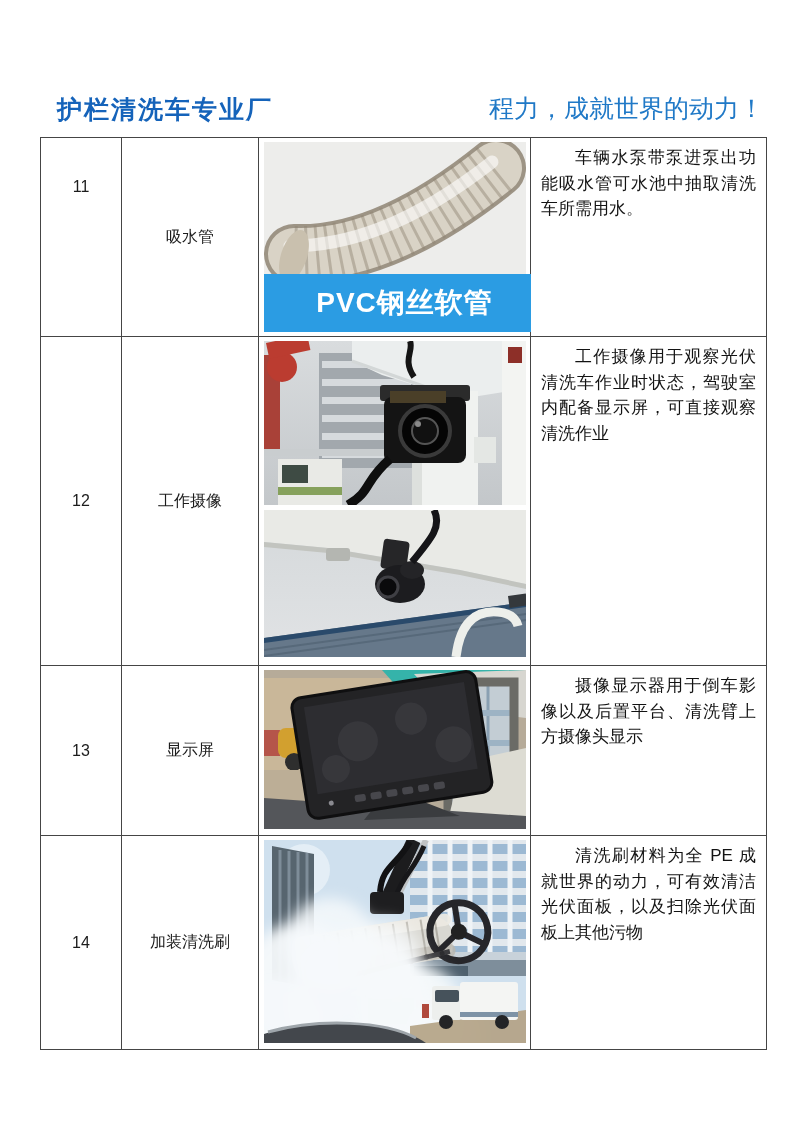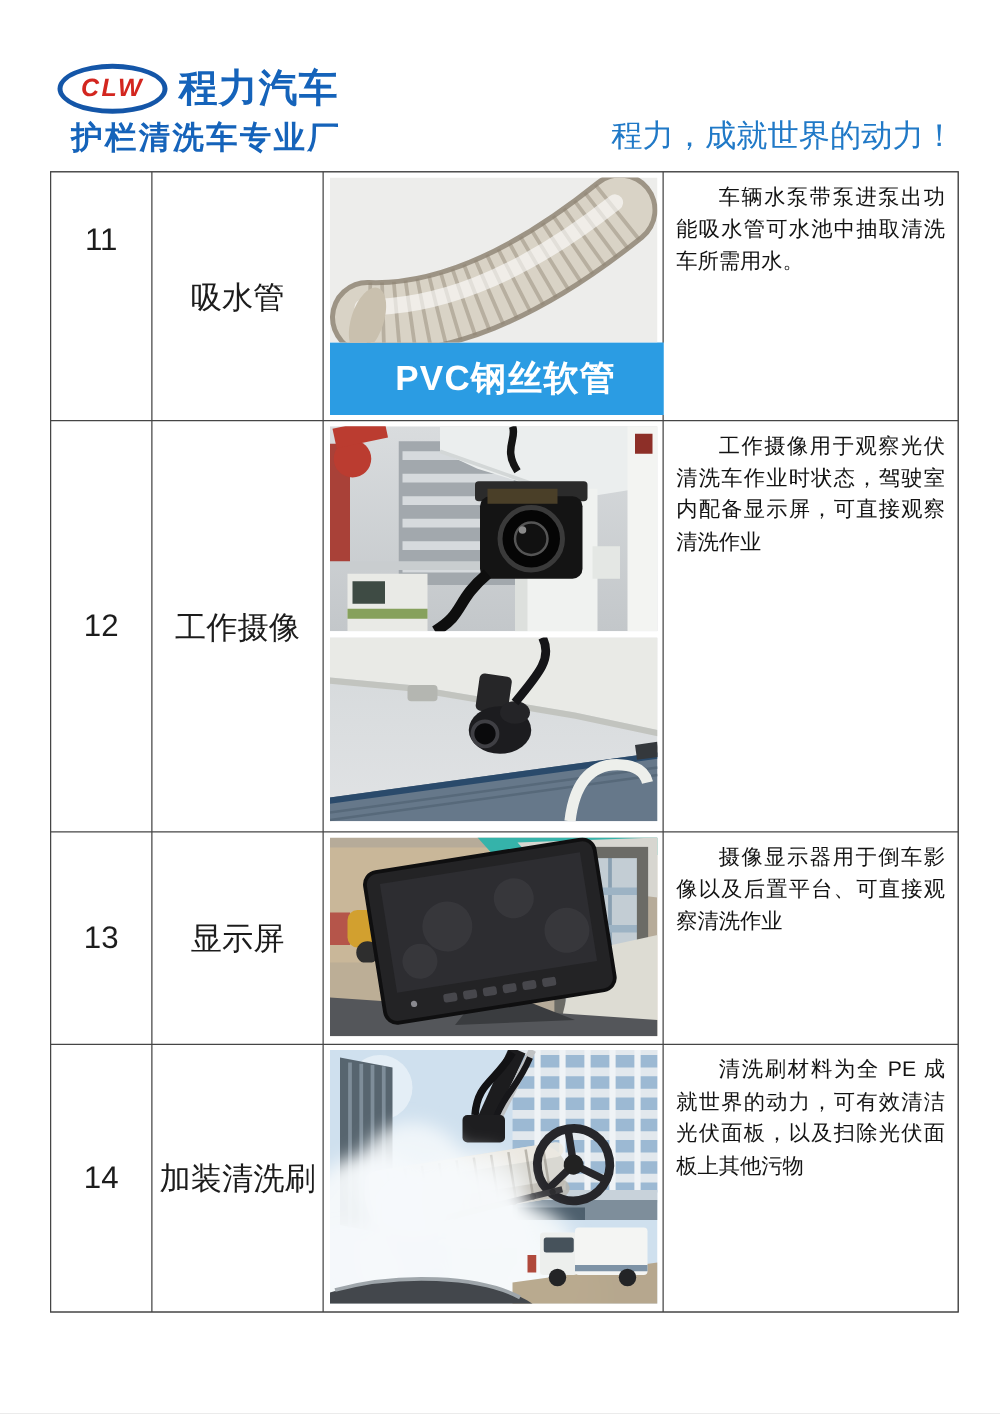--- a/index.html
+++ b/index.html
@@ -15,40 +15,34 @@
   .subtitle { position: absolute; left: 45px; top: 93px; color: #1563ba; font-weight: 700; font-size: 25px; letter-spacing: 2px; margin-left: 12px; }
   .slogan { position: absolute; right: 36px; top: 92px; color: #2079c7; font-size: 25px;
             font-family: "Liberation Serif", serif; font-weight: 500; margin-left: 44px; }
 
   
   .spec-table { position: absolute; left: 40px; top: 137px;
     display: grid; grid-template-columns: 80px 136px 271px 235px;
     gap: 1px; background: #454545; border: 1px solid #454545; }
   .cell { background: #ffffff; display: flex; color: #1c1c1c; }
   .h1 { height: 198px; } .h2 { height: 328px; } .h3 { height: 169px; } .h4 { height: 213px; }
-  .cell-no, .cell-name { align-items: center; justify-content: center; font-size: 25px; }
+  .cell-no, .cell-name { align-items: center; justify-content: center; font-size: 16px; }
   .cell-no.num-high { align-items: flex-start; padding-top: 40px; }
   .cell-img { flex-direction: column; align-items: center; justify-content: flex-start; padding: 4px 0; gap: 5px; }
   .cell-desc { display: block; padding: 7px 10px; font-size: 17px; line-height: 1.5; text-indent: 2em; text-align: justify; color: #131313; }
   .photo { width: 262px; display: block; }
   .photo svg { display: block; }
   .hose-banner { width: 282px; height: 58px; background: #2b9ce3; display: flex; align-items: center; justify-content: center; }
   .hose-banner span { color: #ffffff; font-weight: 700; font-size: 28px; letter-spacing: 1px; }
 </style>
 </head>
 <body>
 
 <div class="page">
 
-  <div class="logo-row">
-    <div class="logo-oval">
-      <span>CLW</span>
-    </div>
-    <div class="brand-name">程力汽车</div>
-  </div>
   <div class="subtitle">护栏清洗车专业厂</div>
   <div class="slogan">程力，成就世界的动力！</div>
 
   <div class="spec-table">
 
     <div class="cell cell-no num-high h1">11</div>
     <div class="cell cell-name h1">吸水管</div>
     <div class="cell cell-img h1">
       <div class="photo">
         <svg width="262" height="132" viewBox="0 0 262 132">
@@ -179,21 +173,21 @@
               <rect x="116" y="119" width="11" height="7" rx="2"></rect>
                 <rect x="132" y="119" width="11" height="7" rx="2"></rect>
               <rect x="148" y="119" width="11" height="7" rx="2"></rect>
                 <rect x="164" y="119" width="11" height="7" rx="2"></rect>
             </g>
             <circle cx="60" cy="123" r="2.5" fill="#8a8a90"></circle>
           </g>
         </svg>
       </div>
     </div>
-    <div class="cell cell-desc h3">摄像显示器用于倒车影像以及后置平台、可直接观察清洗作业</div>
+    <div class="cell cell-desc h3">摄像显示器用于倒车影像以及后置平台、清洗臂上方摄像头显示</div>
 
     <div class="cell cell-no h4">14</div>
     <div class="cell cell-name h4">加装清洗刷</div>
     <div class="cell cell-img h4">
       <div class="photo">
         <svg width="262" height="203" viewBox="0 0 262 203">
           <defs>
               <filter id="mist" x="-40%" y="-40%" width="180%" height="180%">
                 <feGaussianBlur stdDeviation="7"></feGaussianBlur>
               </filter>

